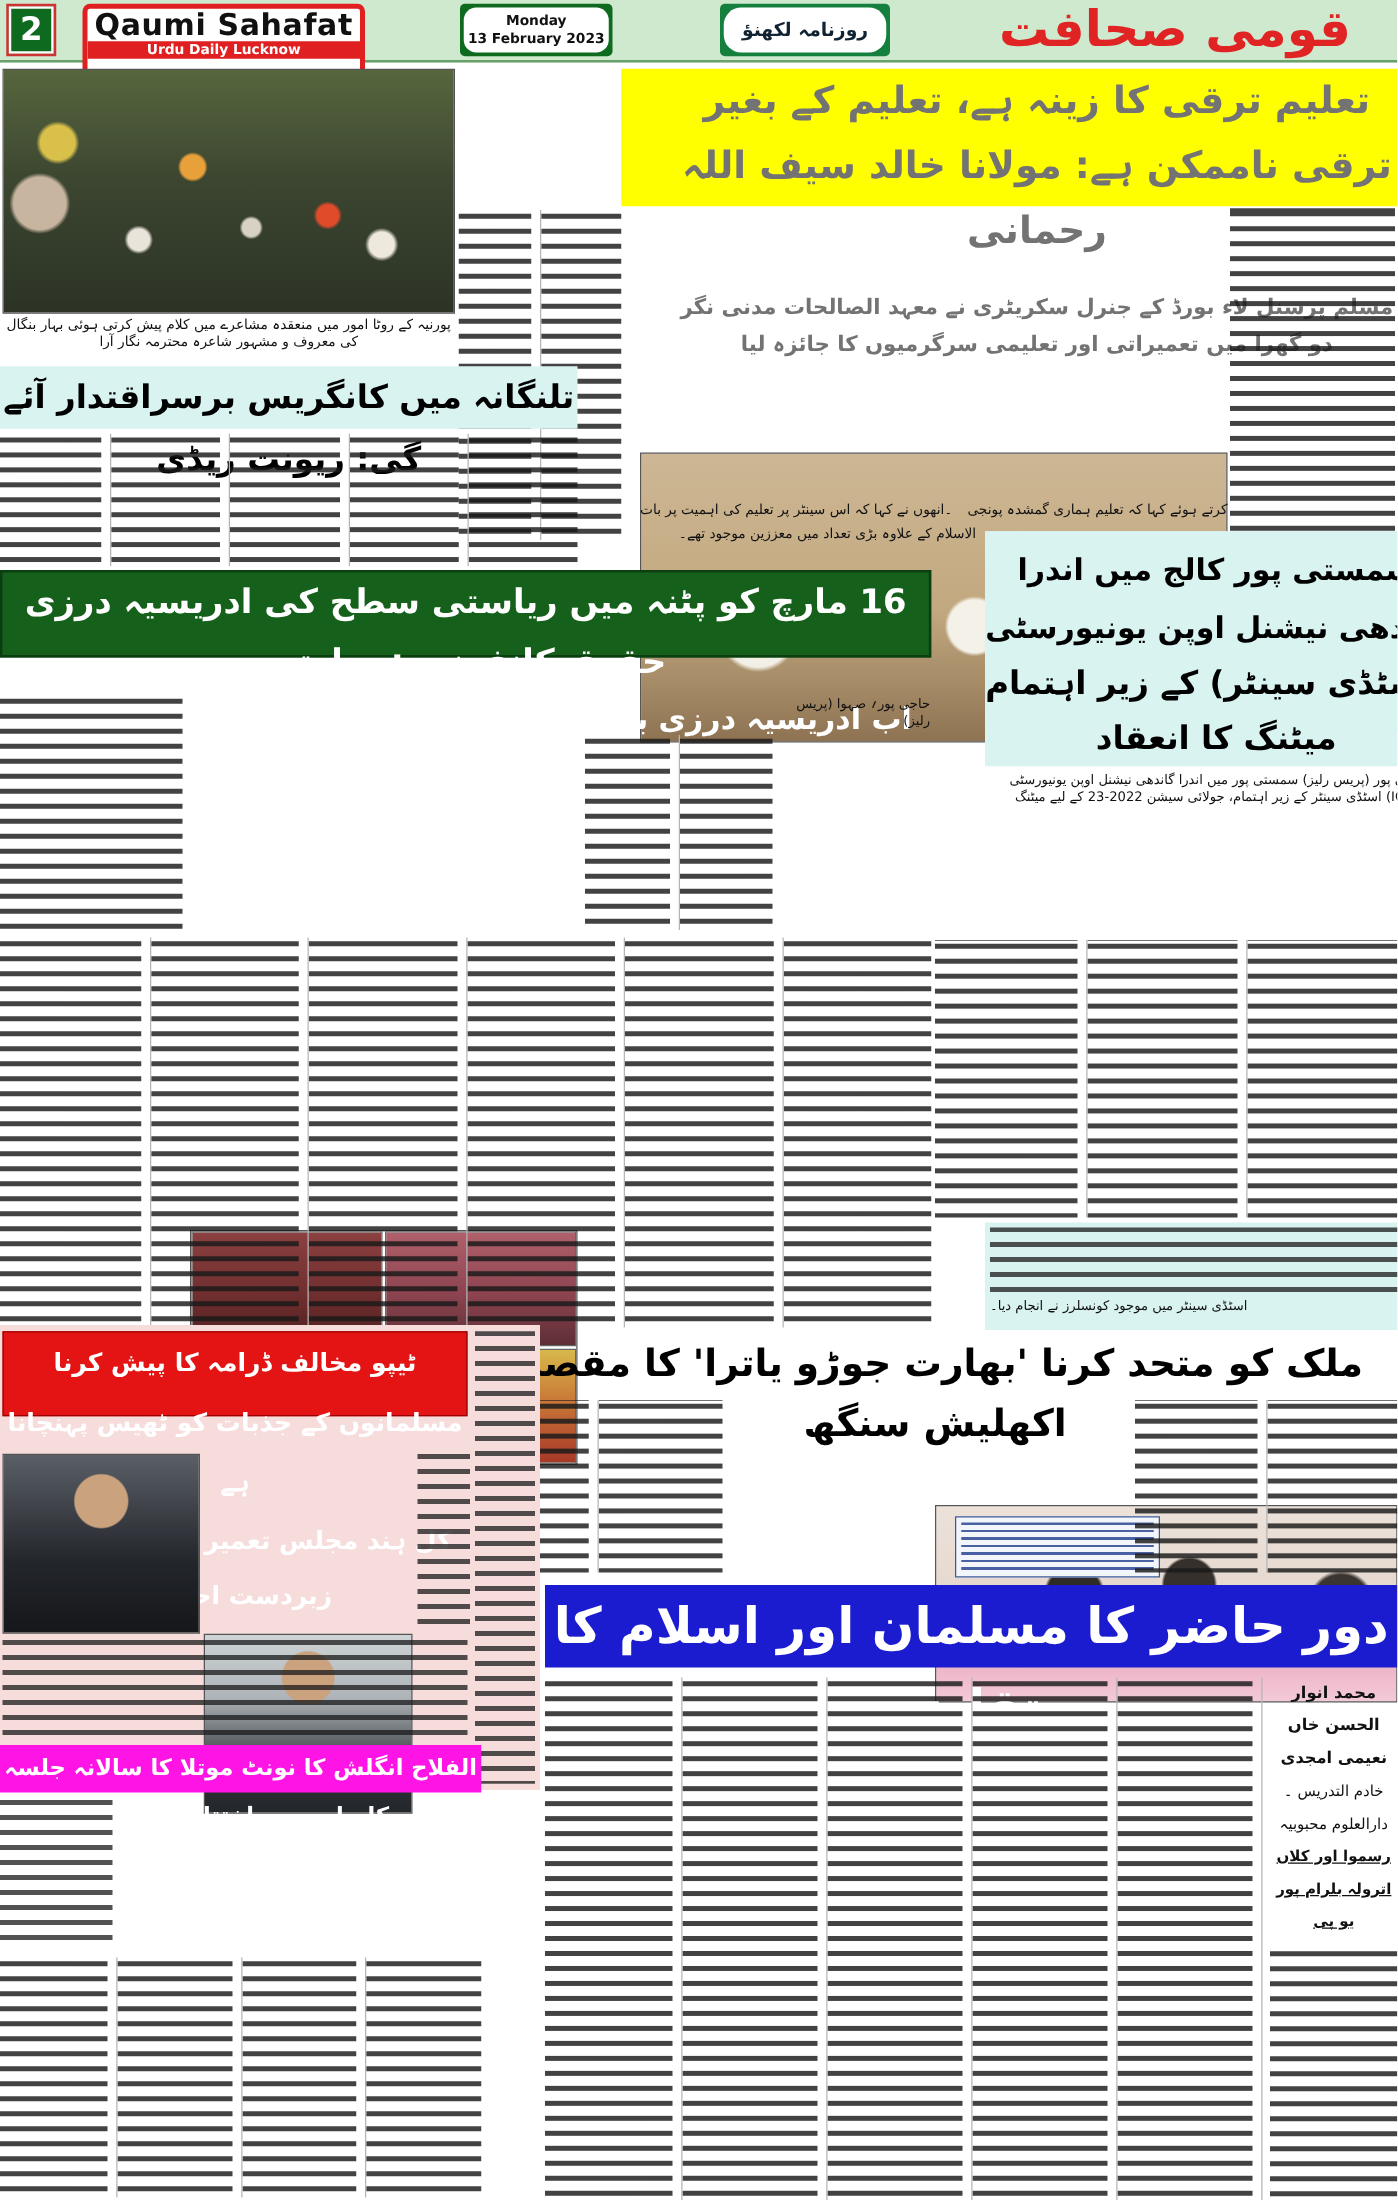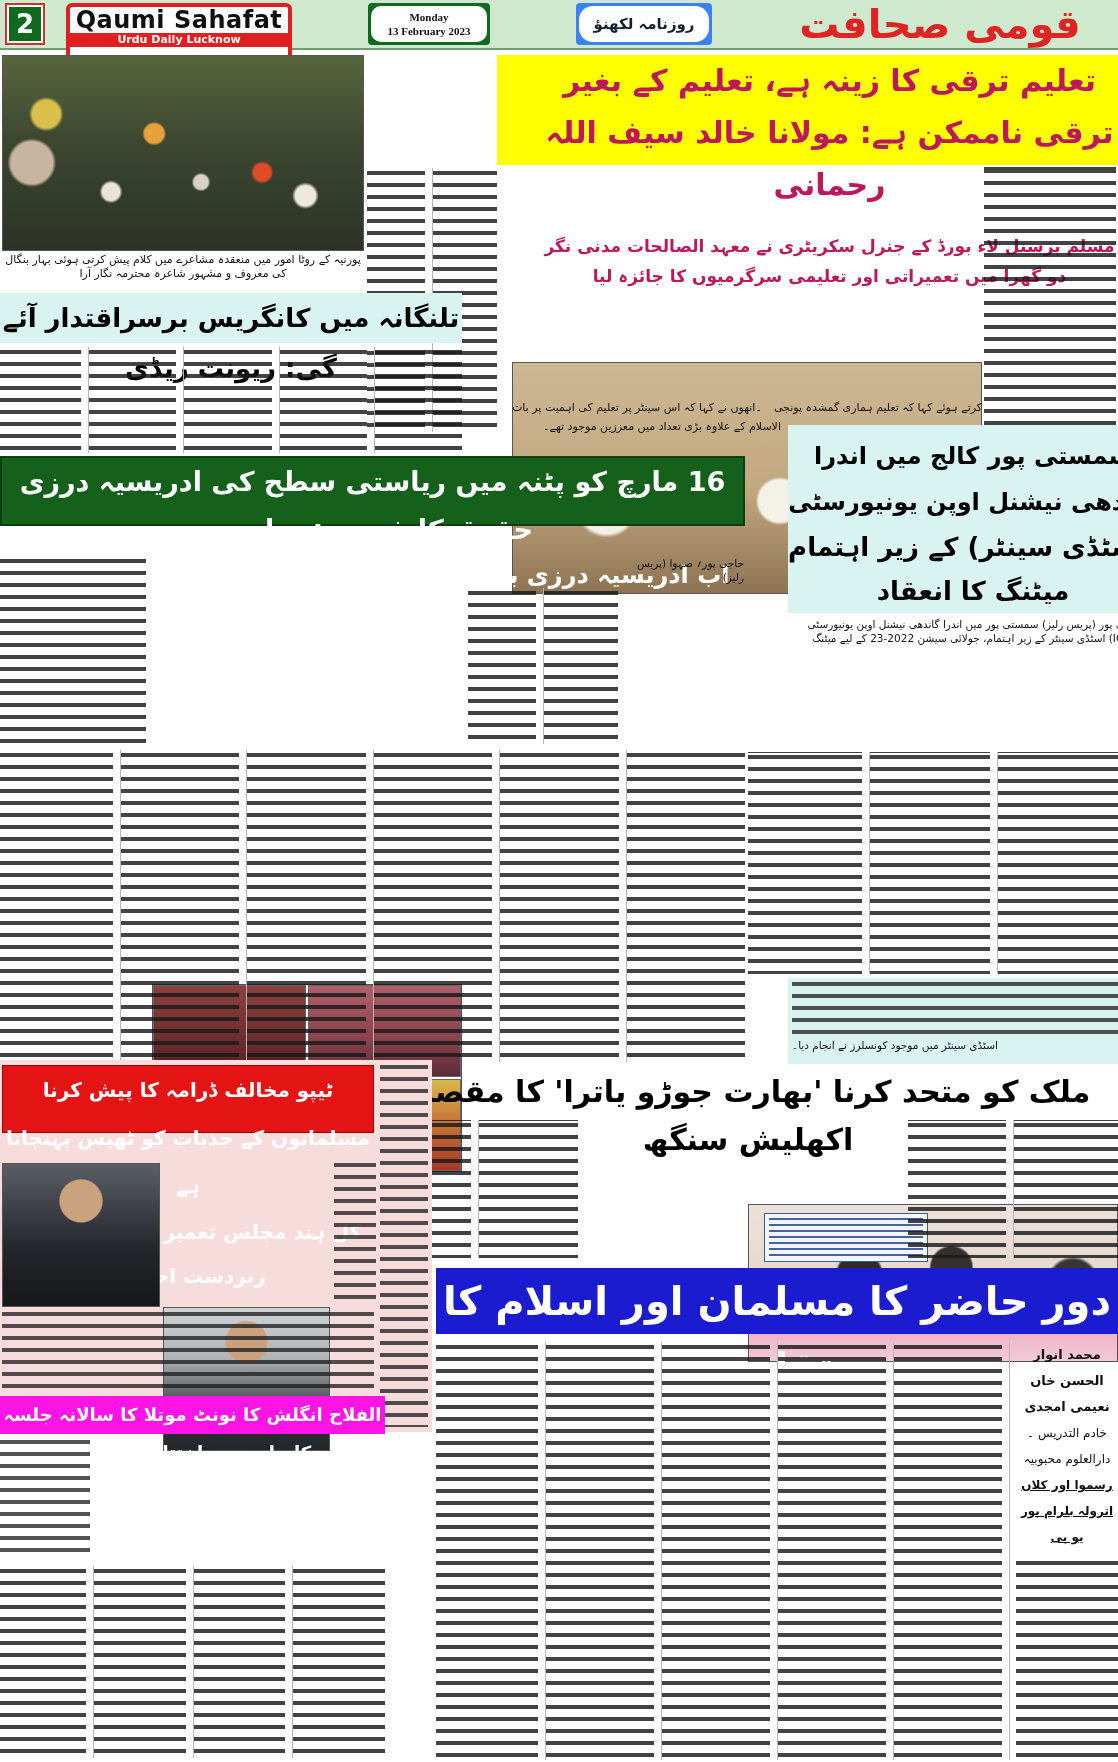--- a/index.html
+++ b/index.html
@@ -13,27 +13,27 @@
   .sim-light{background-image:repeating-linear-gradient(to bottom,rgba(25,25,25,.75) 0 4px,rgba(25,25,25,0) 4px 12px);}
   .cols{display:flex;gap:7px;}
   .col{flex:1;}
   .col + .col{border-left:1px solid #b5b5b5;padding-left:6px;}
   
   #hdr{background:#cfe9cf;border-bottom:2px solid #6aa06a;}
   .pagenum{background:#0e6a1e;color:#fff;font-weight:bold;font-size:26px;display:flex;align-items:center;justify-content:center;border:2px solid #fff;outline:2px solid #c33;}
   .masthead{background:#fff;border:4px solid #e02020;border-radius:6px;text-align:center;overflow:hidden;}
   .masthead .t{font-size:24px;font-weight:bold;color:#111;line-height:26px;letter-spacing:.5px;}
   .masthead .s{font-size:11px;font-weight:bold;color:#fff;background:#e02020;line-height:14px;}
-  .datebox{background:#0e6a1e;border-radius:4px;padding:3px;font-family:Liberation Serif, serif;}
+  .datebox{background:#0e6a1e;border-radius:4px;padding:3px;}
   .datebox .inner{background:#fff;border-radius:10px;height:100%;box-sizing:border-box;display:flex;flex-direction:column;align-items:center;justify-content:center;font-weight:bold;color:#111;font-size:11px;line-height:14px;}
-  .calligbox{background:#3b82f6;border-radius:4px;padding:3px;}
+  .calligbox{background:#15803d;border-radius:4px;padding:3px;}
   .calligbox .inner{background:#fff;border-radius:14px;height:100%;display:flex;align-items:center;justify-content:center;font-size:15px;font-weight:bold;color:#123;}
   .nameplate{color:#e02424;font-weight:bold;font-size:40px;text-align:center;line-height:44px;}
   
-  .h-yellow{background:#ffff00;color:#be185d;padding-left:44px;}
+  .h-yellow{background:#ffff00;color:#737373;padding-left:44px;}
   .h-yellow .l1{font-weight:bold;font-size:30px;line-height:52px;text-align:center;}
   .h-yellow .l2{font-weight:bold;font-size:17px;line-height:30px;text-align:center;}
   .h-cyan{background:#d9f3f1;color:#000;font-weight:bold;text-align:center;}
   .h-green{background:#15611c;color:#fff;font-weight:bold;text-align:center;border:2px solid #0c3f10;}
   .h-red{background:#e41414;color:#fff;font-weight:bold;text-align:center;border:1px solid #900;}
   .h-blue{background:#1b1bd0;color:#fff;font-weight:bold;text-align:center;}
   .h-magenta{background:#ff14e6;color:#fff;font-weight:bold;text-align:center;}
   .h-black{color:#000;font-weight:bold;text-align:center;}
   .caption{font-size:11px;color:#111;line-height:14px;}
   .dateline{font-size:10.5px;color:#111;line-height:14px;}

